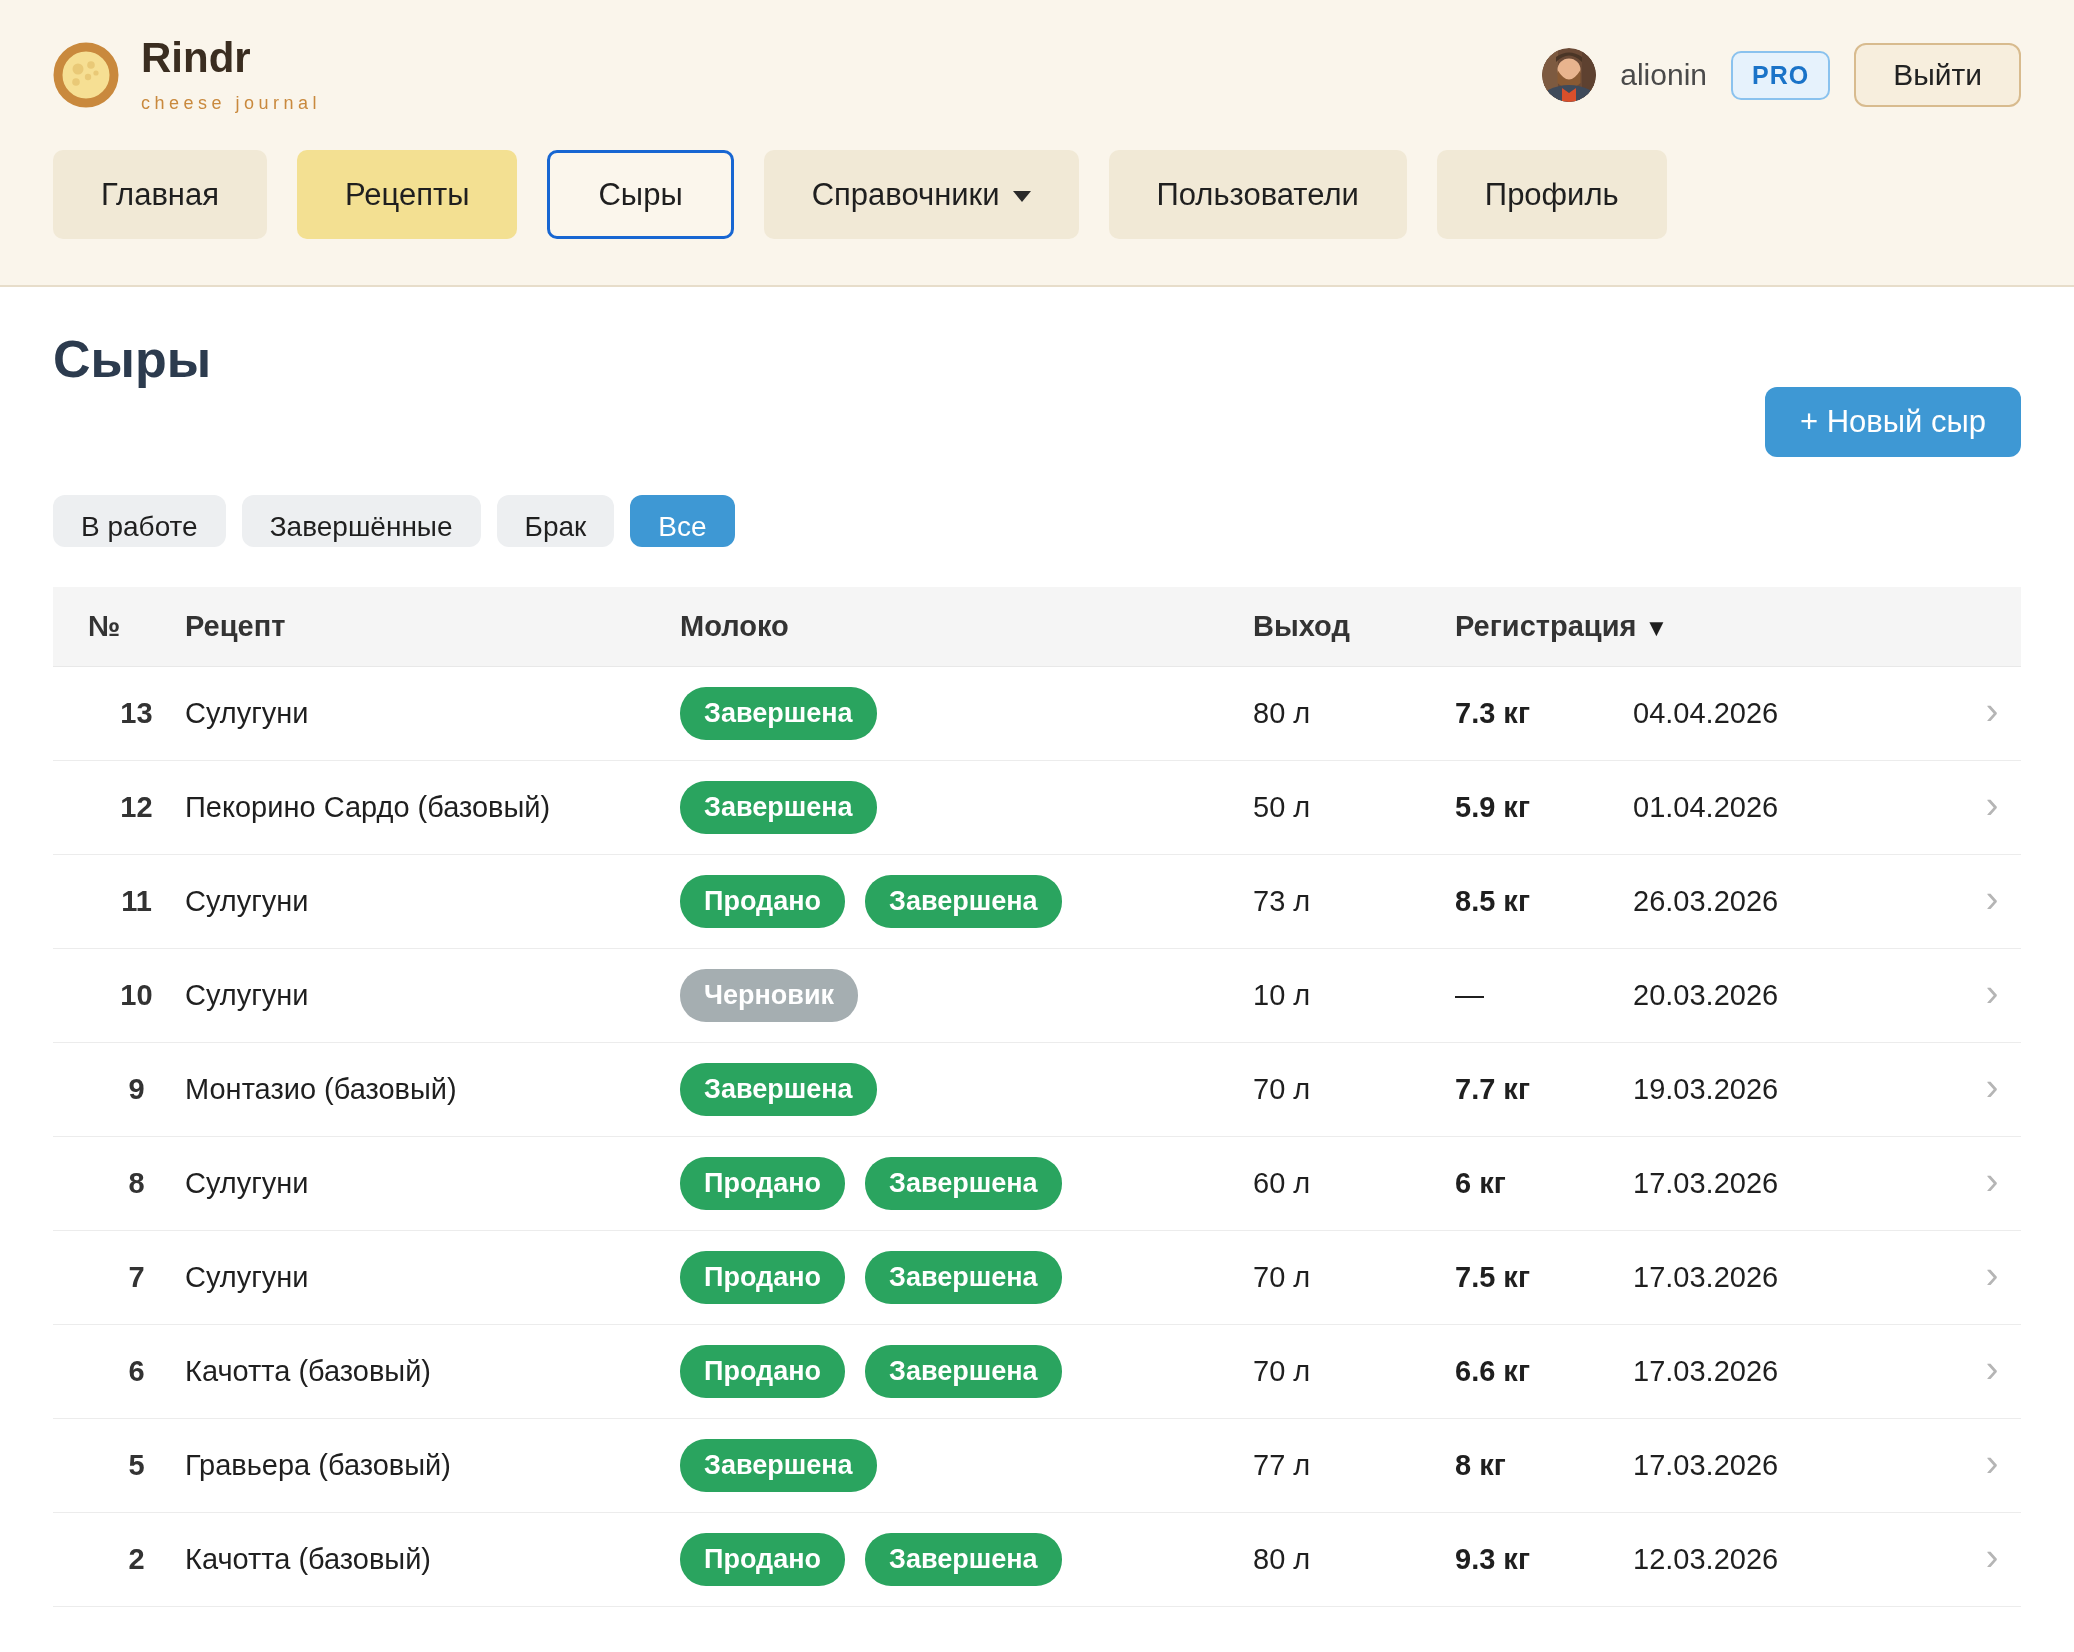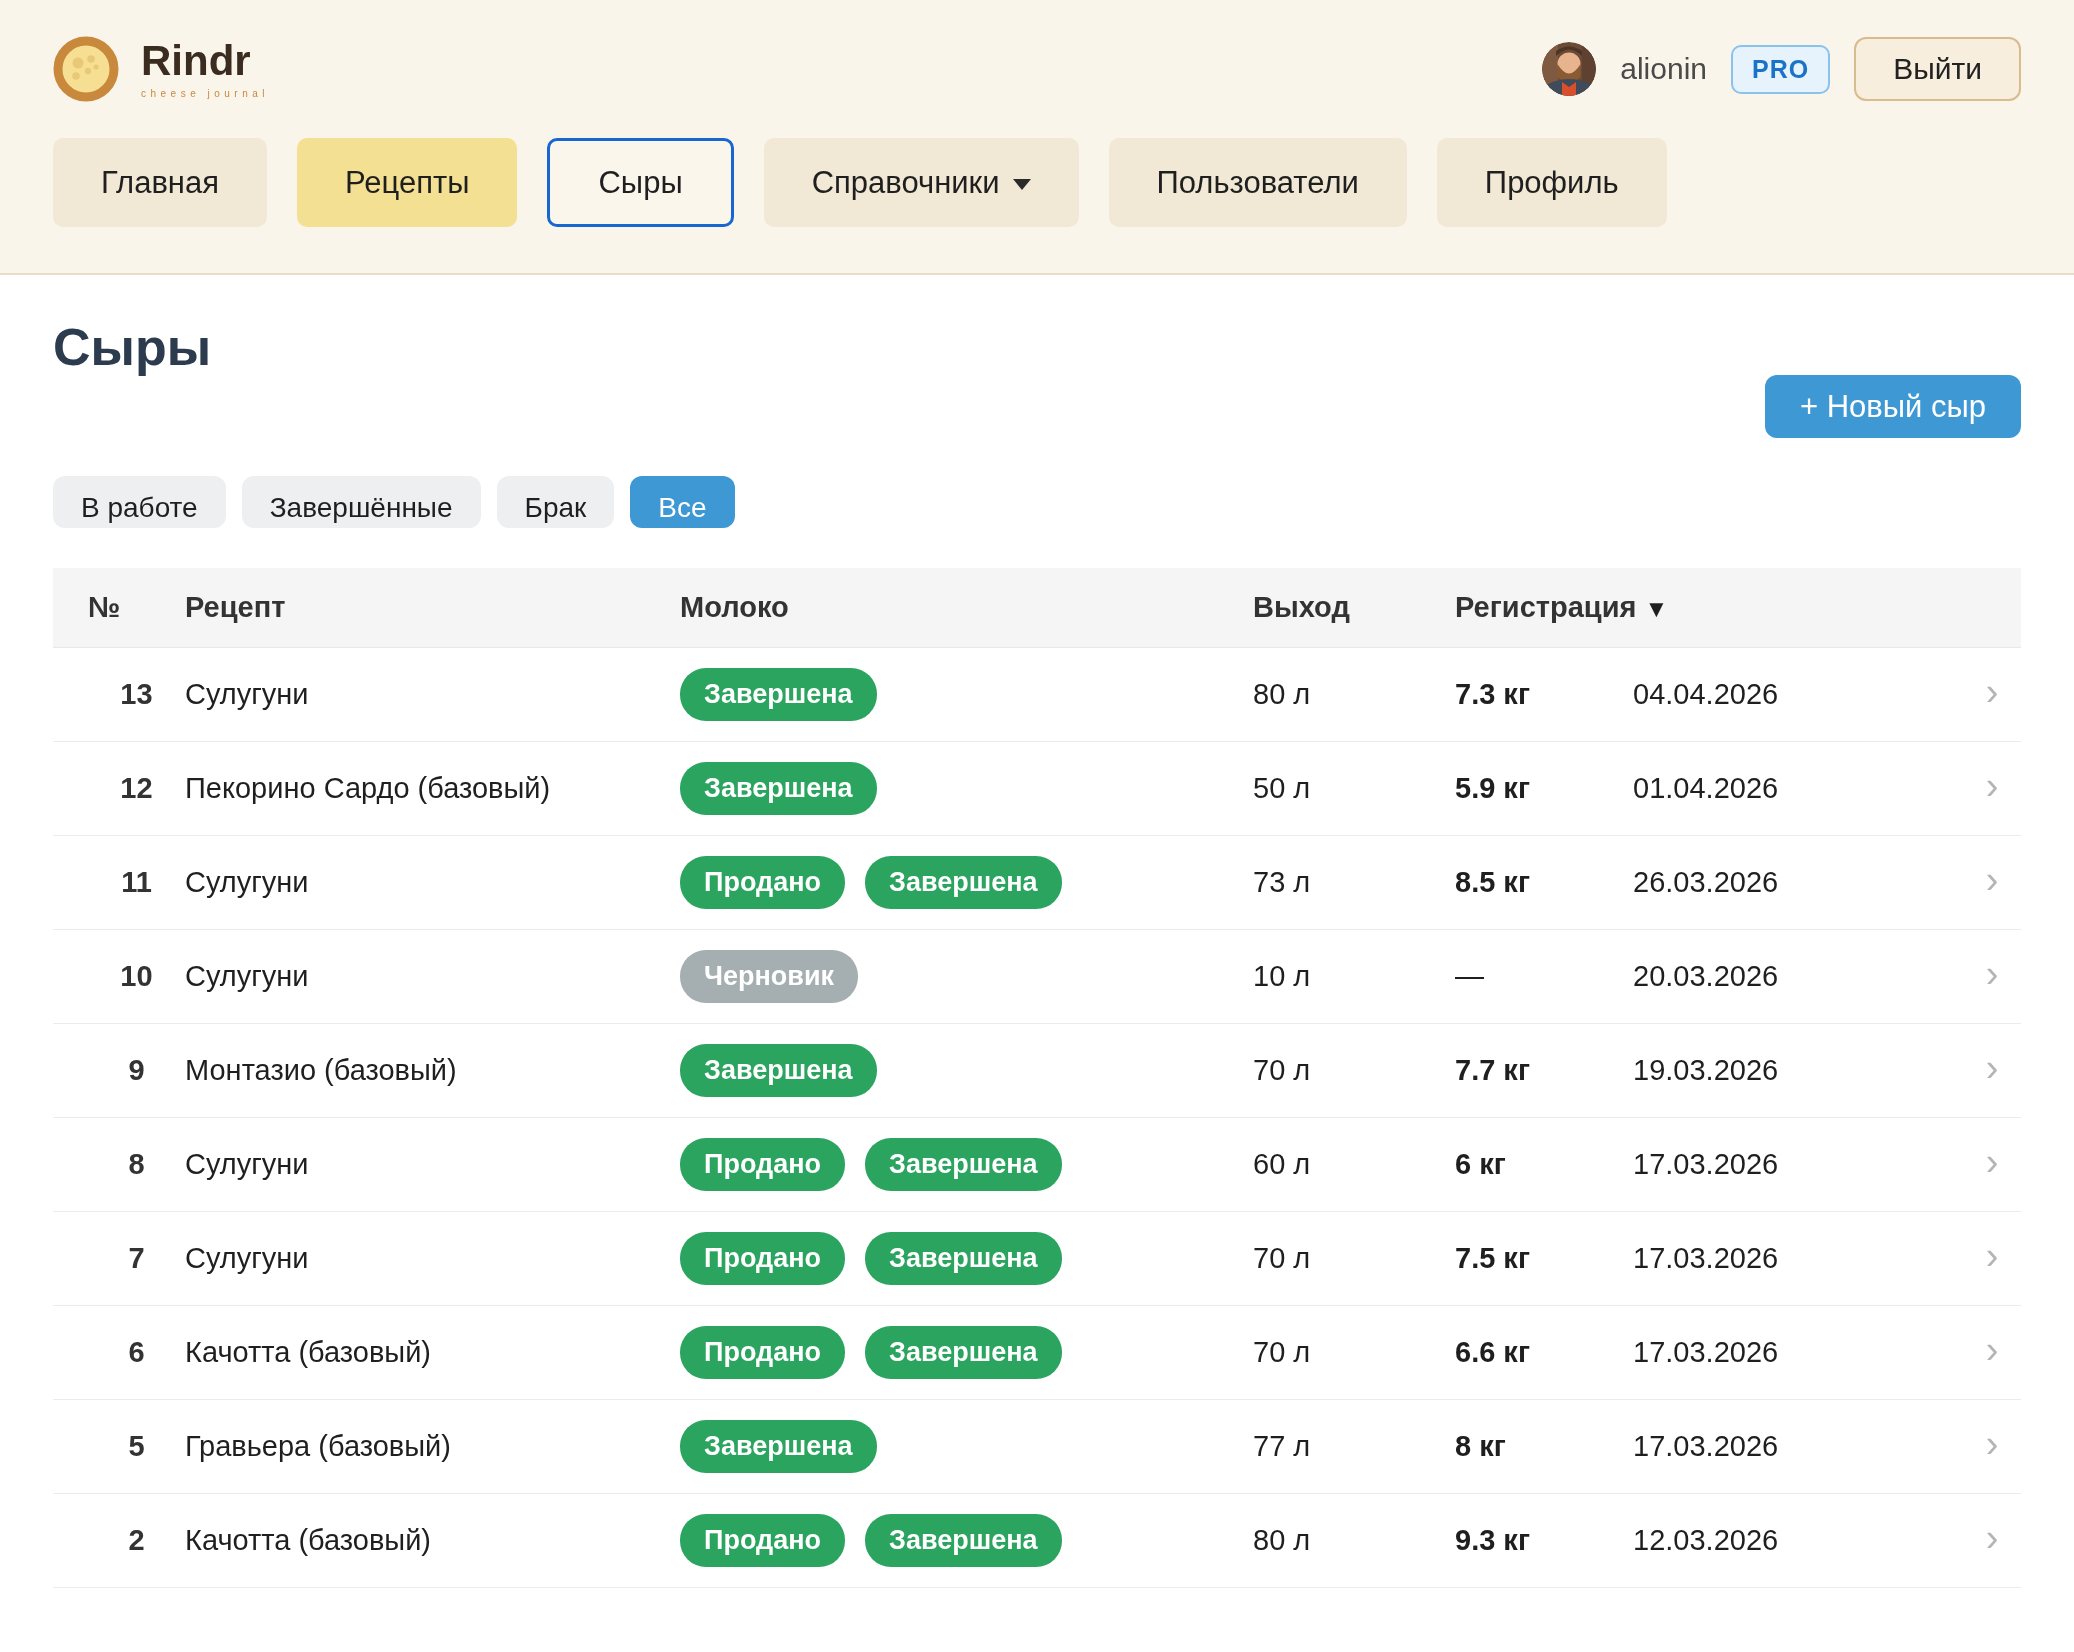--- a/index.html
+++ b/index.html
@@ -19,21 +19,21 @@
     padding:36px 53px 46px 53px;
   }
   .header-row1 {
     display:flex; align-items:center; justify-content:space-between;
     margin-bottom:36px;
   }
   .brand { display:flex; align-items:center; gap:22px; }
   .logo-svg { width:66px; height:66px; display:block; }
   .brand-text { display:flex; flex-direction:column; }
   .brand-name { font-size:42px; font-weight:700; color:#3a2d20; line-height:1.05; }
-  .brand-tagline { font-size:10px; letter-spacing:4.5px; color:#c9893d; margin-top:4px; }
+  .brand-tagline { font-size:18px; letter-spacing:4.5px; color:#c9893d; margin-top:13px; }
 
   .user-cluster { display:flex; align-items:center; gap:24px; }
   .avatar { width:54px; height:54px; border-radius:50%; overflow:hidden; display:block; }
   .username { font-size:30px; color:#4a4a4a; }
   .pro-badge {
     background:#e6f2fc; border:2px solid #8ac2ee; color:#1a73c8;
     font-size:25px; font-weight:700; letter-spacing:1px;
     padding:8px 19px; border-radius:10px;
   }
   .logout-btn {
@@ -61,21 +61,21 @@
   }
 
   
   .main { padding:0 53px; }
   .title-row { display:flex; justify-content:space-between; align-items:flex-start; margin-top:44px; }
   .page-title { font-size:52px; font-weight:700; color:#2c3b4e; line-height:1.1; margin:0; }
   .new-btn {
     margin-top:56px;
     background:#3e98d4; color:#fff; border:none; border-radius:12px;
     font-size:31px; font-family:inherit; cursor:pointer;
-    height:63px; padding:0 35px;
+    height:70px; padding:0 35px;
   }
 
   .filters { display:flex; gap:16px; margin-top:38px; }
   .filter-chip {
     background:#edeff1; color:#1f1f1f; border:none; border-radius:12px;
     font-size:28px; font-family:inherit; cursor:pointer;
     height:52px; padding:16px 28px;
   }
   .filter-chip.active { background:#3e98d4; color:#ffffff; }
 

